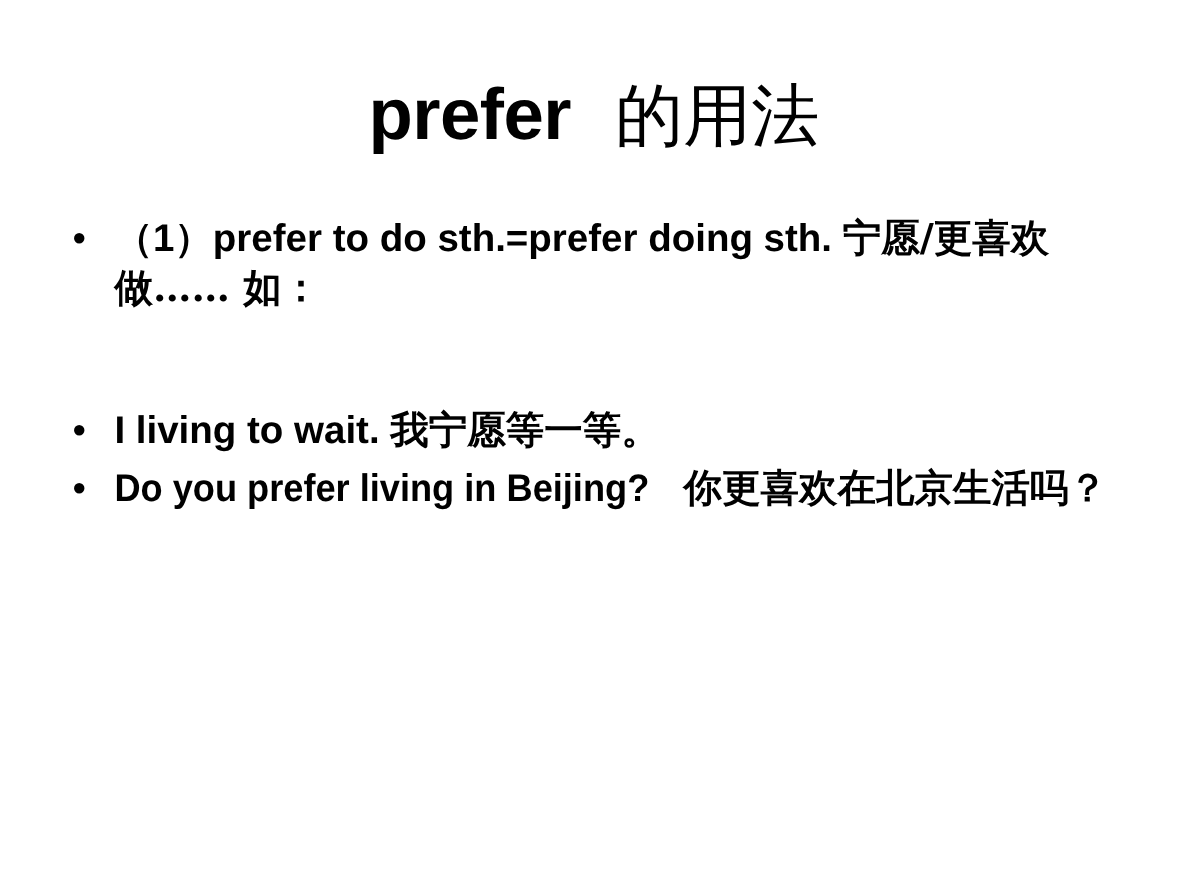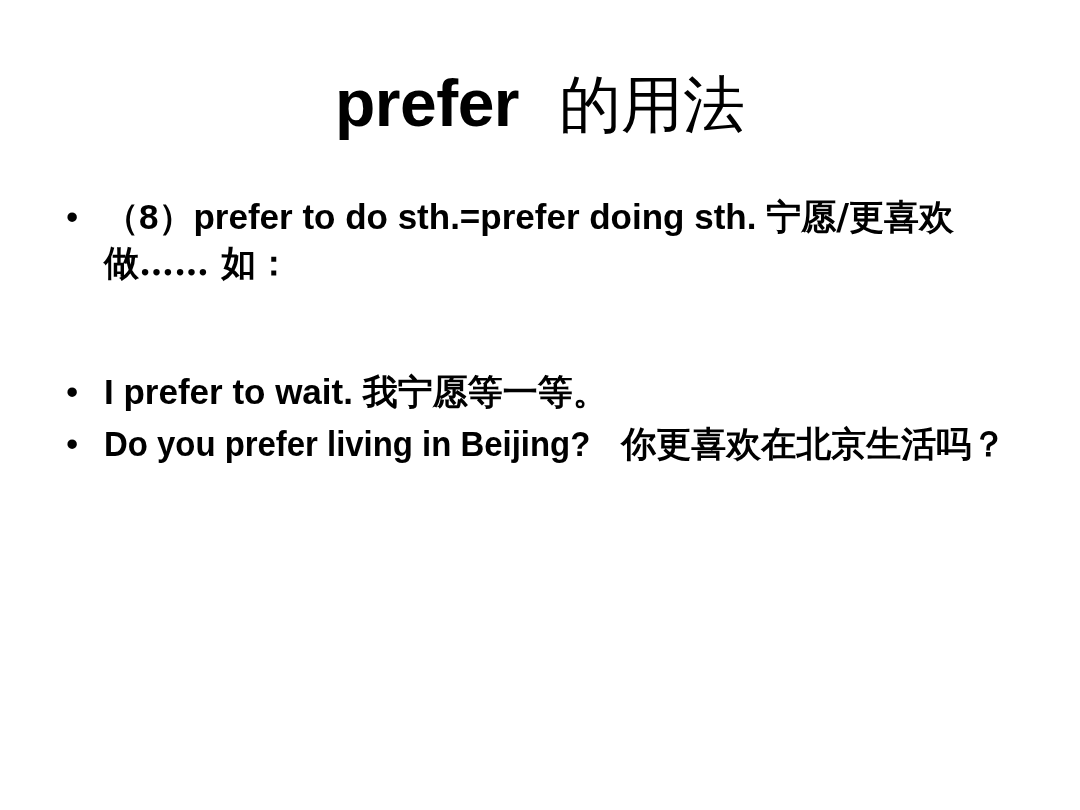--- a/index.html
+++ b/index.html
@@ -126,30 +126,30 @@
 
   <h1 class="slide-title">
     <span class="title-en">prefer</span><span class="title-cn">的用法</span>
   </h1>
 
   <ul class="body-list">
 
     <li class="bullet-row row-1">
       <span class="bullet-dot">•</span>
       <span class="bullet-text">
-        <span class="txt-en">（8）prefer to do sth.=prefer doing sth. </span><span class="txt-cn-serif">宁愿</span><span class="txt-cn-serif">/更喜欢做…… 如：</span>
+        <span class="txt-en">（1）prefer to do sth.=prefer doing sth. </span><span class="txt-cn-serif">宁愿</span><span class="txt-cn-serif">/更喜欢做…… 如：</span>
       </span>
     </li>
 
     <li class="bullet-spacer"></li>
 
     <li class="bullet-row row-2">
       <span class="bullet-dot">•</span>
       <span class="bullet-text">
-        <span class="txt-en">I prefer to wait. </span><span class="txt-cn-serif">我宁愿等一等。</span>
+        <span class="txt-en">I living to wait. </span><span class="txt-cn-serif">我宁愿等一等。</span>
       </span>
     </li>
 
     <li class="bullet-row row-3">
       <span class="bullet-dot">•</span>
       <span class="bullet-text">
         <span class="txt-en-narrow">Do you prefer living in Beijing?</span><span class="txt-cn-serif">你更喜欢在北京生活吗？</span>
       </span>
     </li>
 

